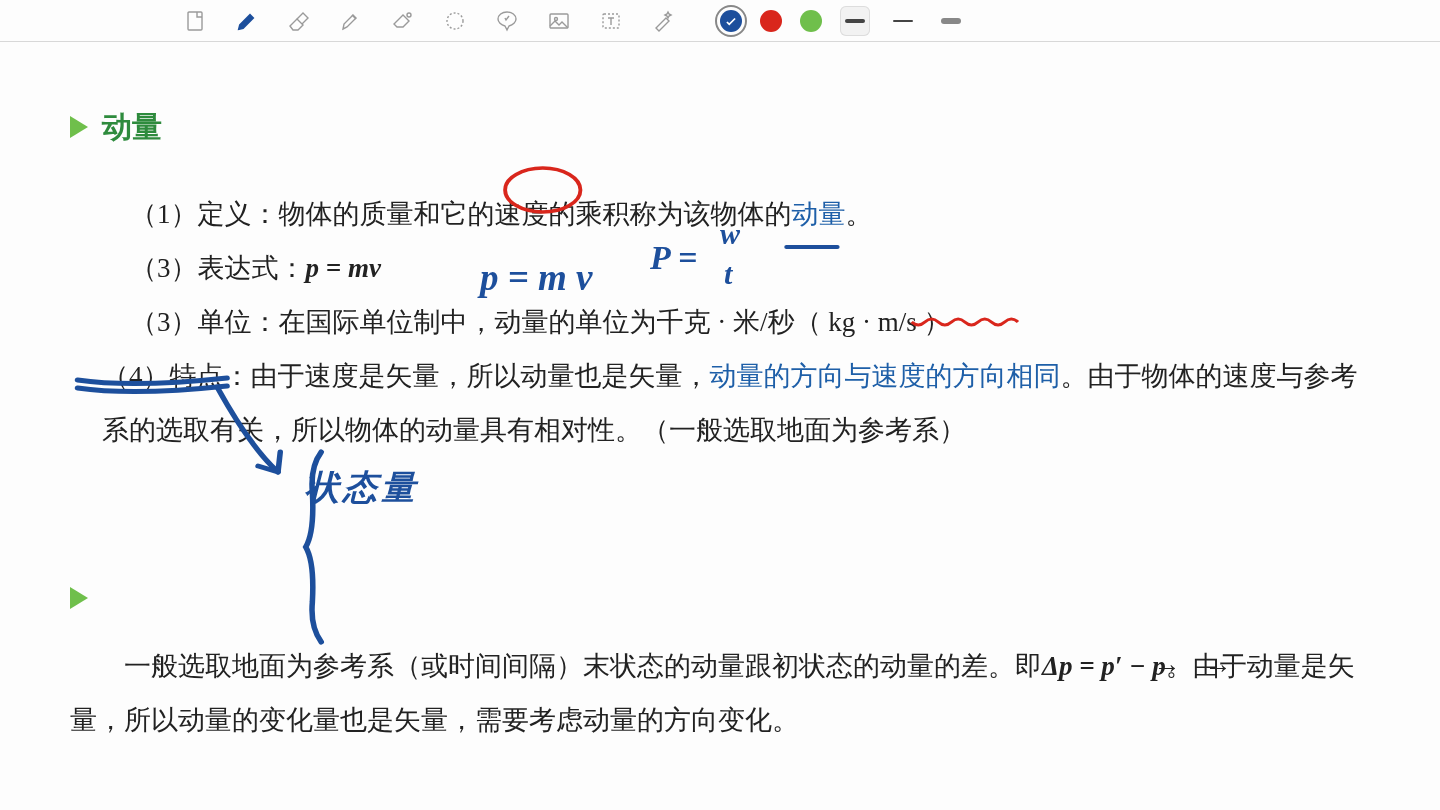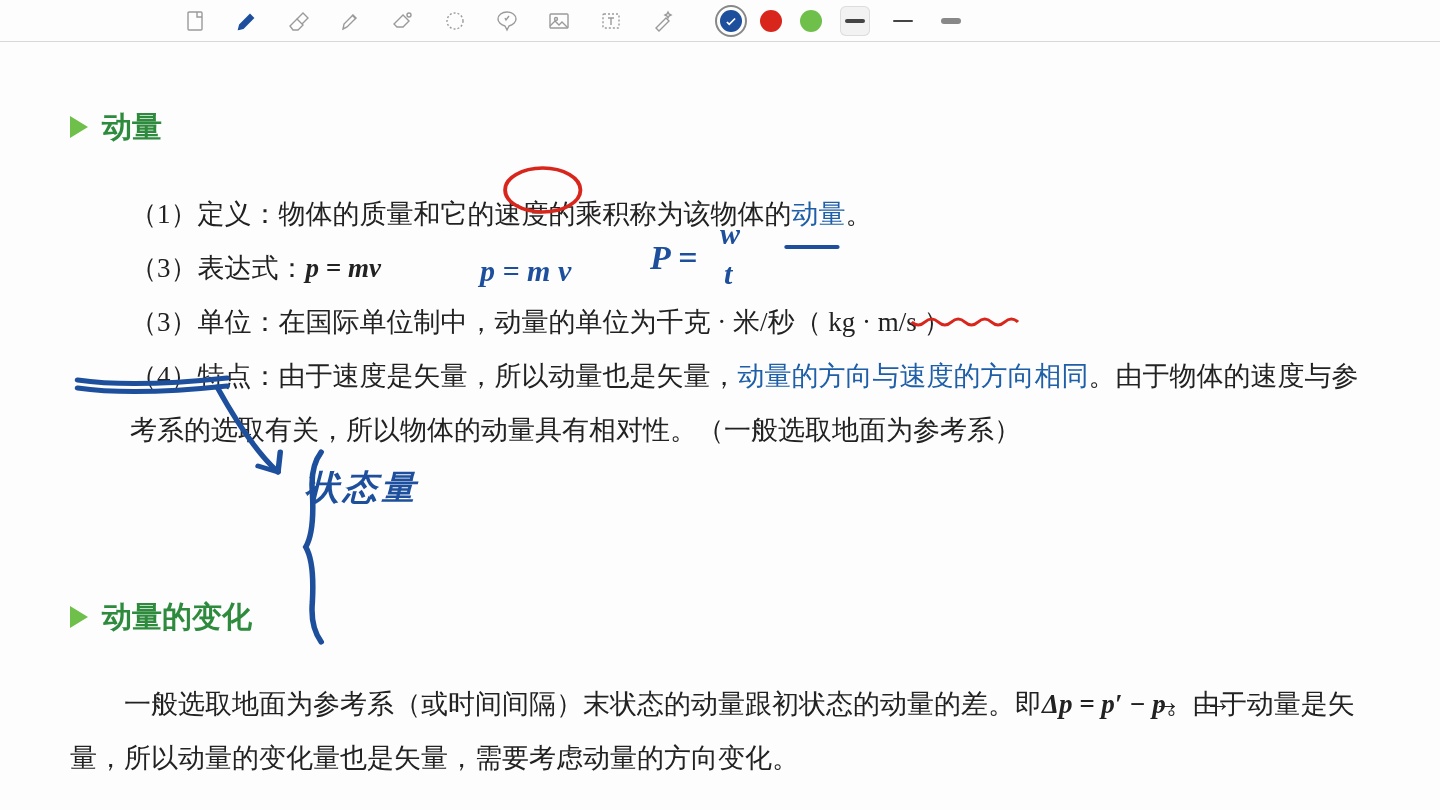--- a/index.html
+++ b/index.html
@@ -202,27 +202,26 @@
   </div>
 
   <div class="body-text">
     <span>（3）表达式：</span><span class="formula">p = mv</span>
   </div>
 
   <div class="body-text">
     <span>（3）单位：在国际单位制中，动量的单位为千克 · 米/秒（ kg · m/s ）</span>
   </div>
 
-  <div style="margin-left:60px">
+  <div style="margin-left:32px">
     <span>（4）特点：由于速度是矢量，所以动量也是矢量，</span><span class="blue-em">动量的方向与速度的方向相同</span><span>。由于物体的速度与参考系的选取有关，所以物体的动量具有相对性。（一般选取地面为参考系）</span>
   </div>
 
   <div class="section-head sec2">
     <div class="tri"></div>
-    <div class="sec-title">动量的变化</div>
   </div>
 
   <div style="margin-top:30px; text-indent:2em">
     <span>一般选取地面为参考系（或时间间隔）末状态的动量跟初状态的动量的差。即</span><span class="formula">Δ<i>p</i> = <span style="position:relative"><i>p</i><span style="position:absolute;top:-14px;left:-2px;font-style:normal">→</span></span>′ − <span style="position:relative"><i>p</i><span style="position:absolute;top:-14px;left:-2px;font-style:normal">→</span></span></span><span>。由于动量是矢量，所以动量的变化量也是矢量，需要考虑动量的方向变化。</span>
   </div>
 
   <svg class="annot-layer" viewBox="0 0 1300 768" preserveAspectRatio="none">
 
     <ellipse cx="490" cy="148" rx="34" ry="22" fill="none" stroke="#d9261c" stroke-width="3.5"></ellipse>
 
@@ -232,19 +231,19 @@
     <path d="M70 346 q50 8 135 -2" fill="none" stroke="#1d4f9c" stroke-width="5" stroke-linecap="round"></path>
 
     <path d="M196 345 q30 60 55 85" fill="none" stroke="#1d4f9c" stroke-width="5" stroke-linecap="round"></path>
     <path d="M251 430 l-18 -6 M251 430 l2 -20" fill="none" stroke="#1d4f9c" stroke-width="5" stroke-linecap="round"></path>
 
     <path d="M290 410 q-10 15 -8 40 q2 40 -6 55 q8 15 6 55 q-2 25 8 40" fill="none" stroke="#1d4f9c" stroke-width="5" stroke-linecap="round"></path>
 
     <line x1="710" y1="205" x2="756" y2="205" stroke="#1d4f9c" stroke-width="4" stroke-linecap="round"></line>
   </svg>
 
-  <div class="hand" style="left:480px; top:199px; font-size:30px">p = m v</div>
+  <div class="hand" style="left:480px; top:199px; font-size:37px">p = m v</div>
   <div class="hand" style="left:650px; top:182px; font-size:34px">P =</div>
   <div class="hand" style="left:720px; top:162px; font-size:30px">w</div>
   <div class="hand" style="left:724px; top:202px; font-size:30px">t</div>
   <div class="hand" style="left:305px; top:412px; font-size:34px; letter-spacing:4px">状态量</div>
 
 </div>
 
 </body></html>

